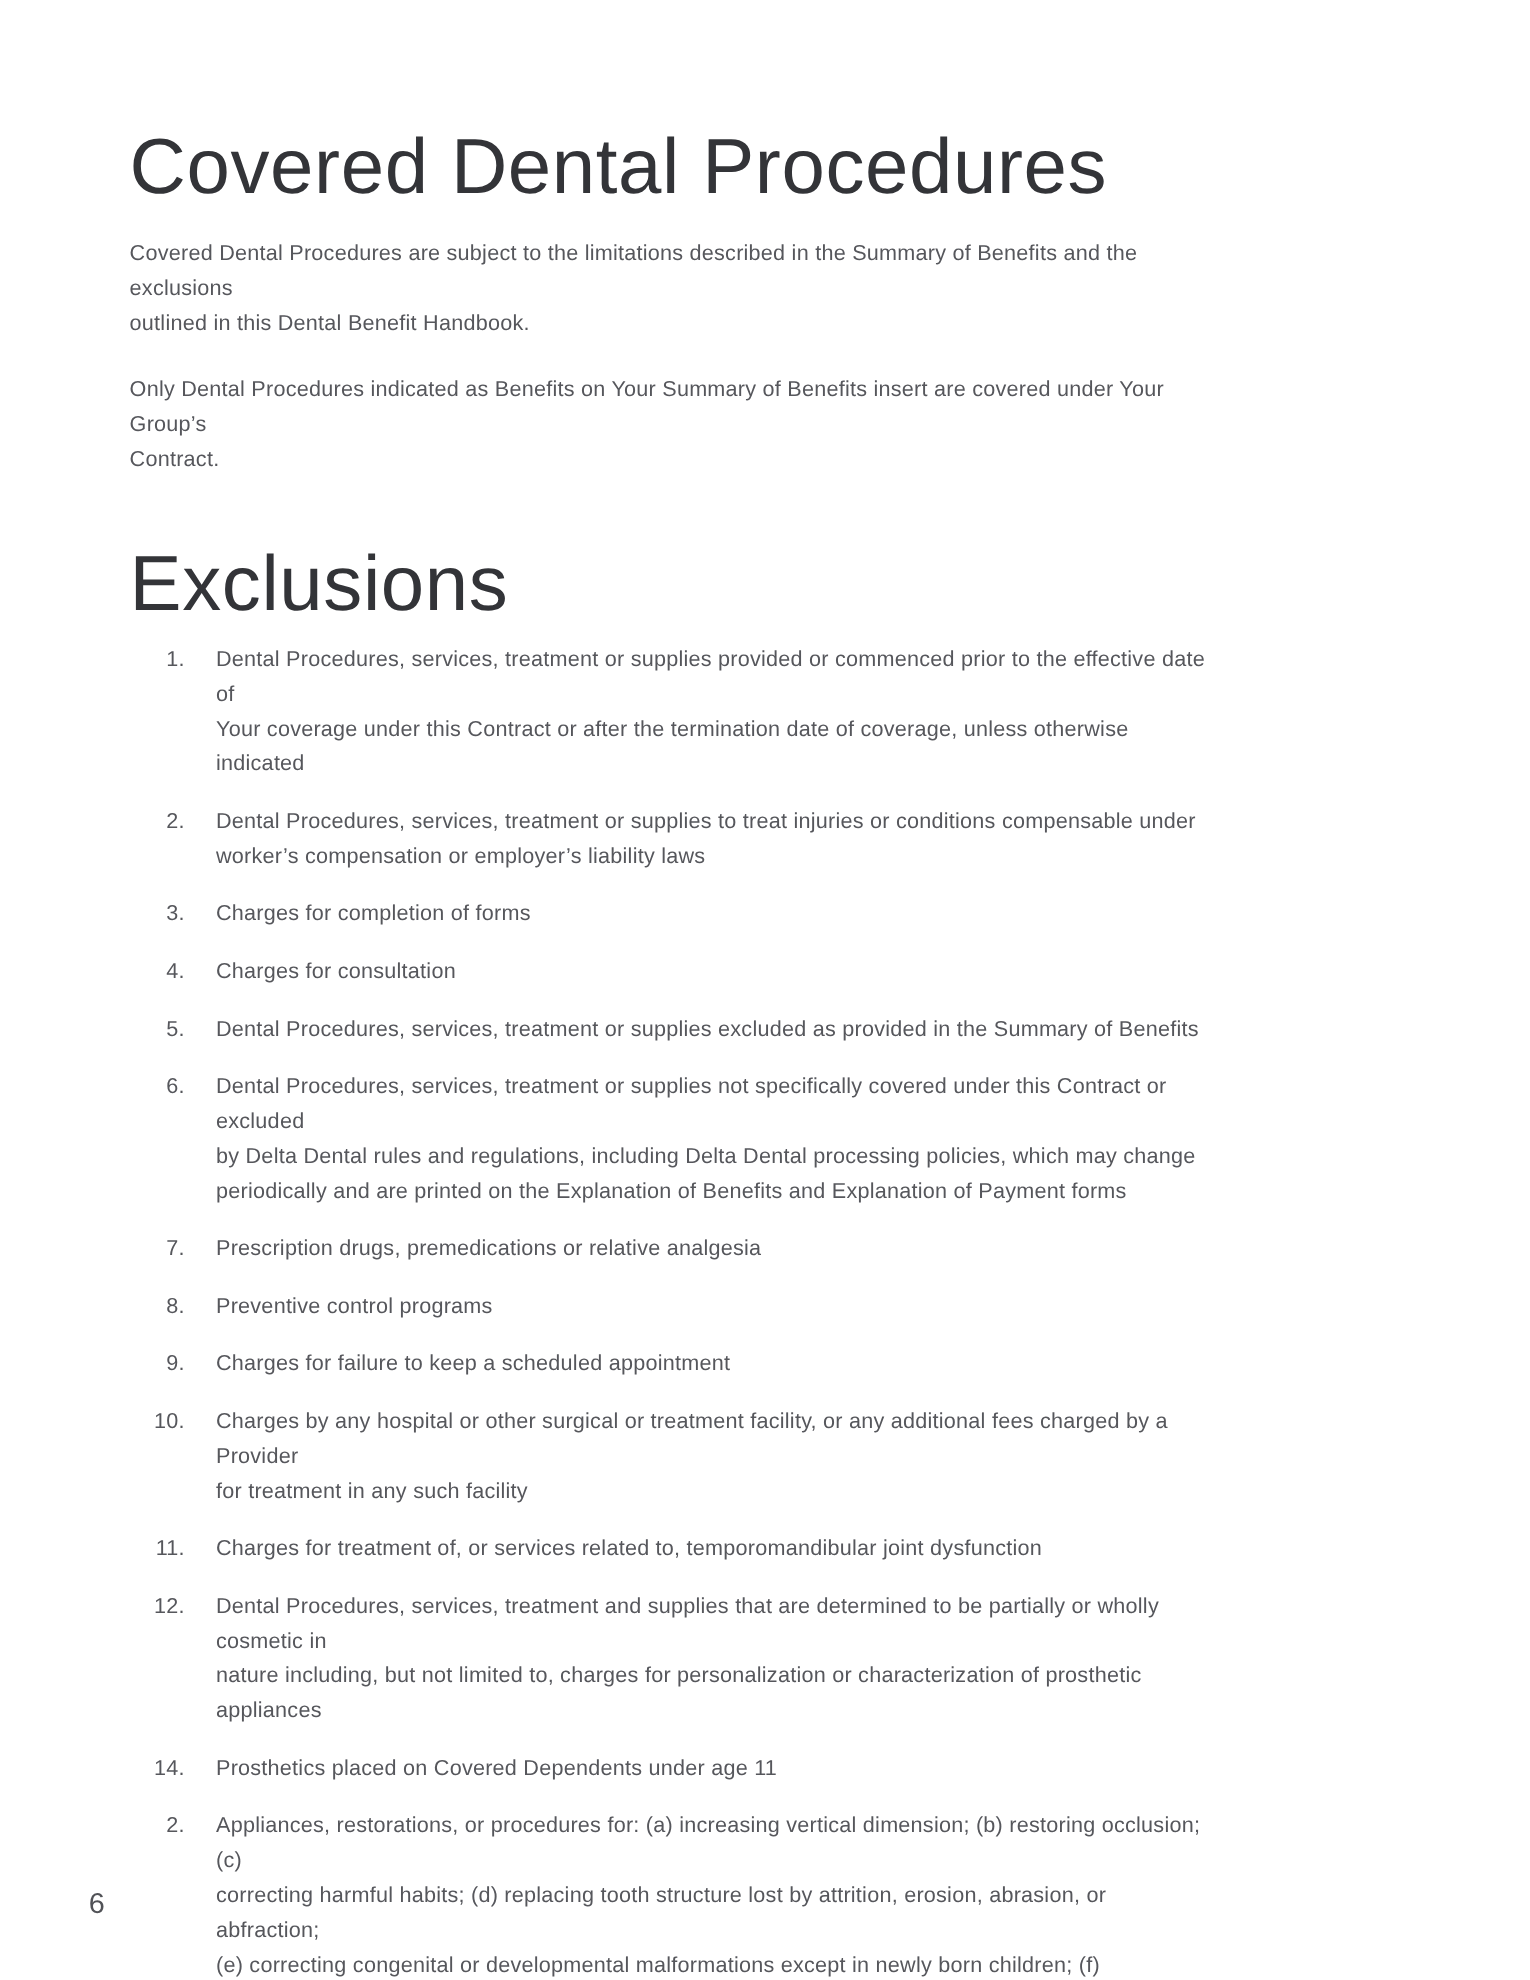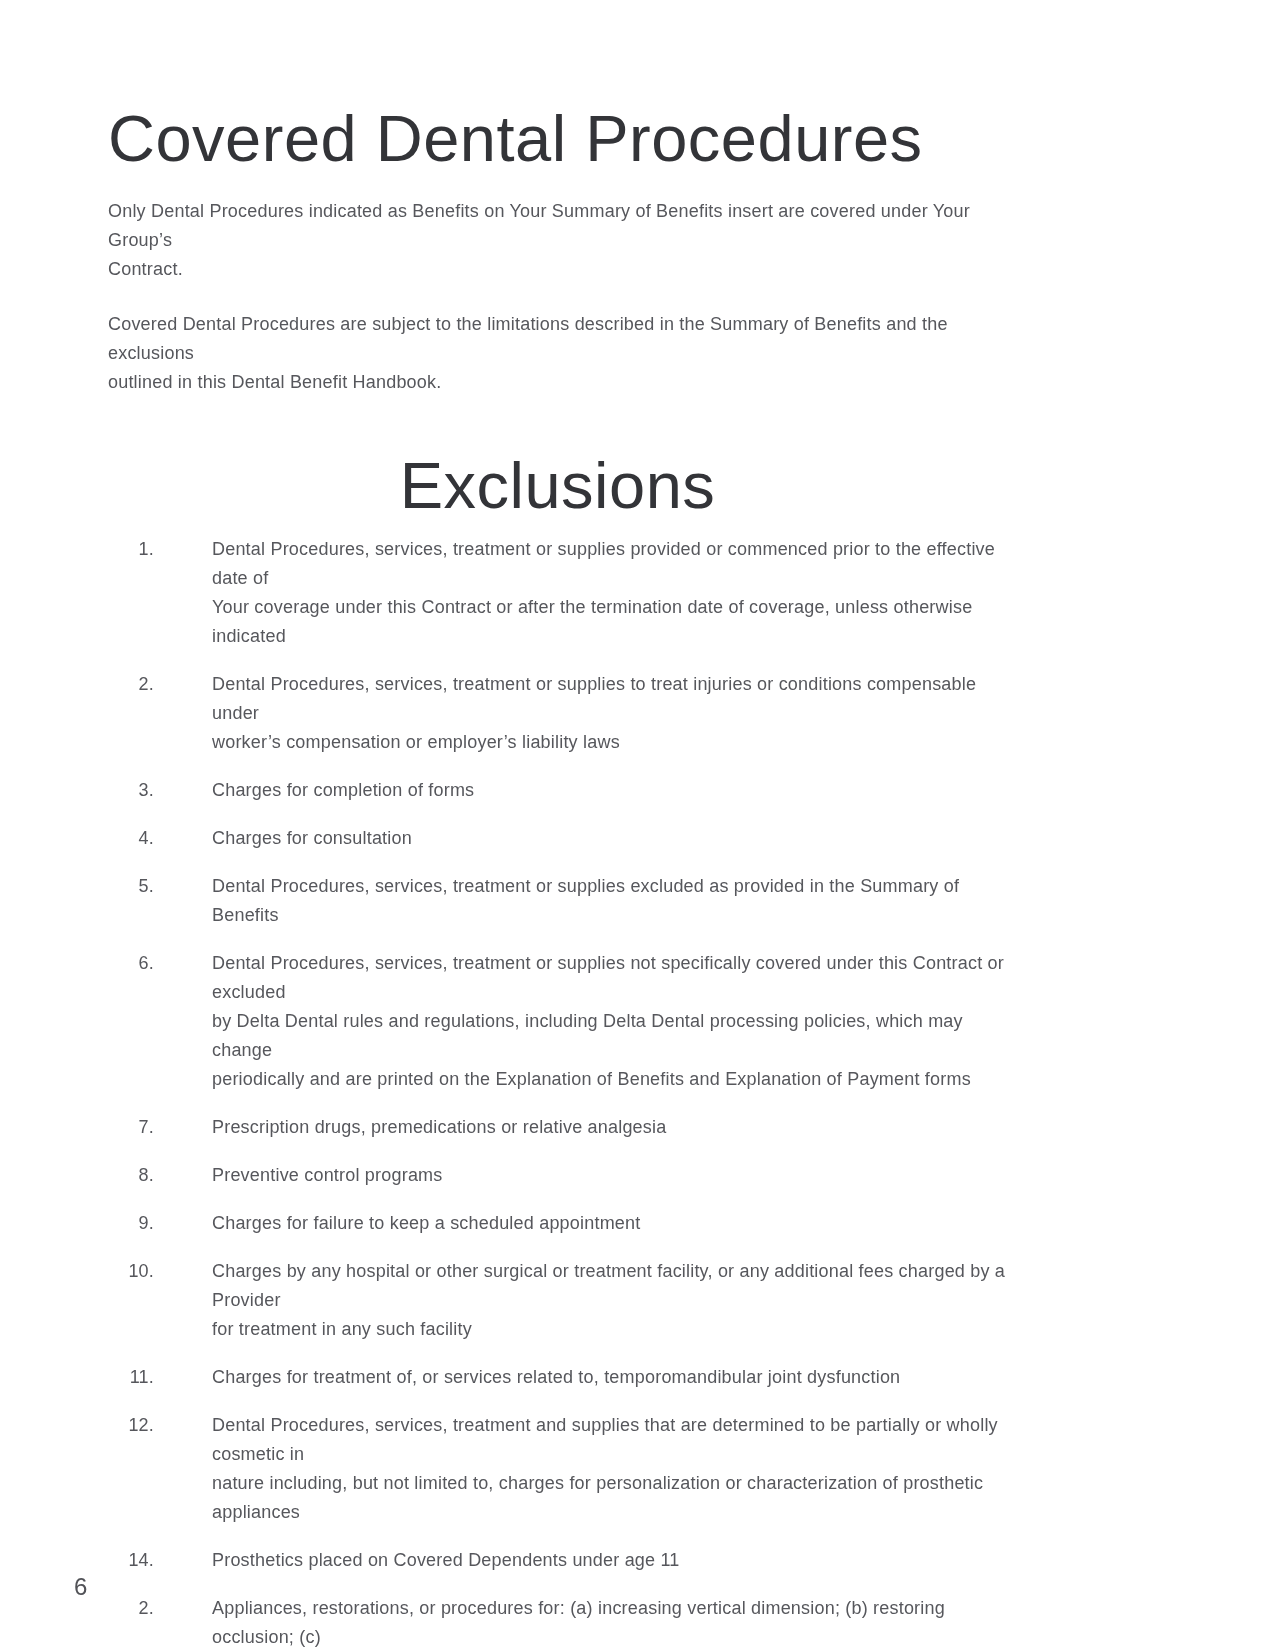--- a/index.html
+++ b/index.html
@@ -18,21 +18,21 @@
     position: relative;
   }
   h1.doc-title {
     font-size: 65px;
     font-weight: 300;
     line-height: 75px;
     color: #333438;
     letter-spacing: 0.5px;
   }
   h1.title-covered { margin: 0 0 21px 0; }
-  h1.title-exclusions { margin: 51px 0 12px 0; text-align: center; }
+  h1.title-exclusions { margin: 51px 0 12px 0; }
   p.body-para {
     font-size: 18px;
     line-height: 29px;
     color: #56575c;
     letter-spacing: 0.2px;
     white-space: pre-line;
     margin: 0 0 26px 0;
   }
   ol.exclusions-list {
     list-style: none;
@@ -51,43 +51,42 @@
     position: absolute;
     left: 0;
     top: 0;
     width: 46px;
     text-align: right;
     color: #56575c;
   }
   ol.exclusions-list .txt {
     white-space: pre-line;
     display: block;
-    margin-left: 32px;
   }
   .page-number {
     position: absolute;
     left: 74px;
     top: 1572px;
     font-size: 24px;
     line-height: 30px;
     color: #515257;
   }
 </style>
 </head>
 <body>
 
 <div class="page">
 
   <h1 class="doc-title title-covered">Covered Dental Procedures</h1>
 
+  <p class="body-para">Covered Dental Procedures are subject to the limitations described in the Summary of Benefits and the exclusions
+outlined in this Dental Benefit Handbook.</p>
+
   <p class="body-para">Only Dental Procedures indicated as Benefits on Your Summary of Benefits insert are covered under Your Group’s
 Contract.</p>
-
-  <p class="body-para">Covered Dental Procedures are subject to the limitations described in the Summary of Benefits and the exclusions
-outlined in this Dental Benefit Handbook.</p>
 
   <h1 class="doc-title title-exclusions">Exclusions</h1>
 
   <ol class="exclusions-list">
     <li>
       <span class="num">1.</span>
       <span class="txt">Dental Procedures, services, treatment or supplies provided or commenced prior to the effective date of
 Your coverage under this Contract or after the termination date of coverage, unless otherwise indicated</span>
     </li>
     <li>

